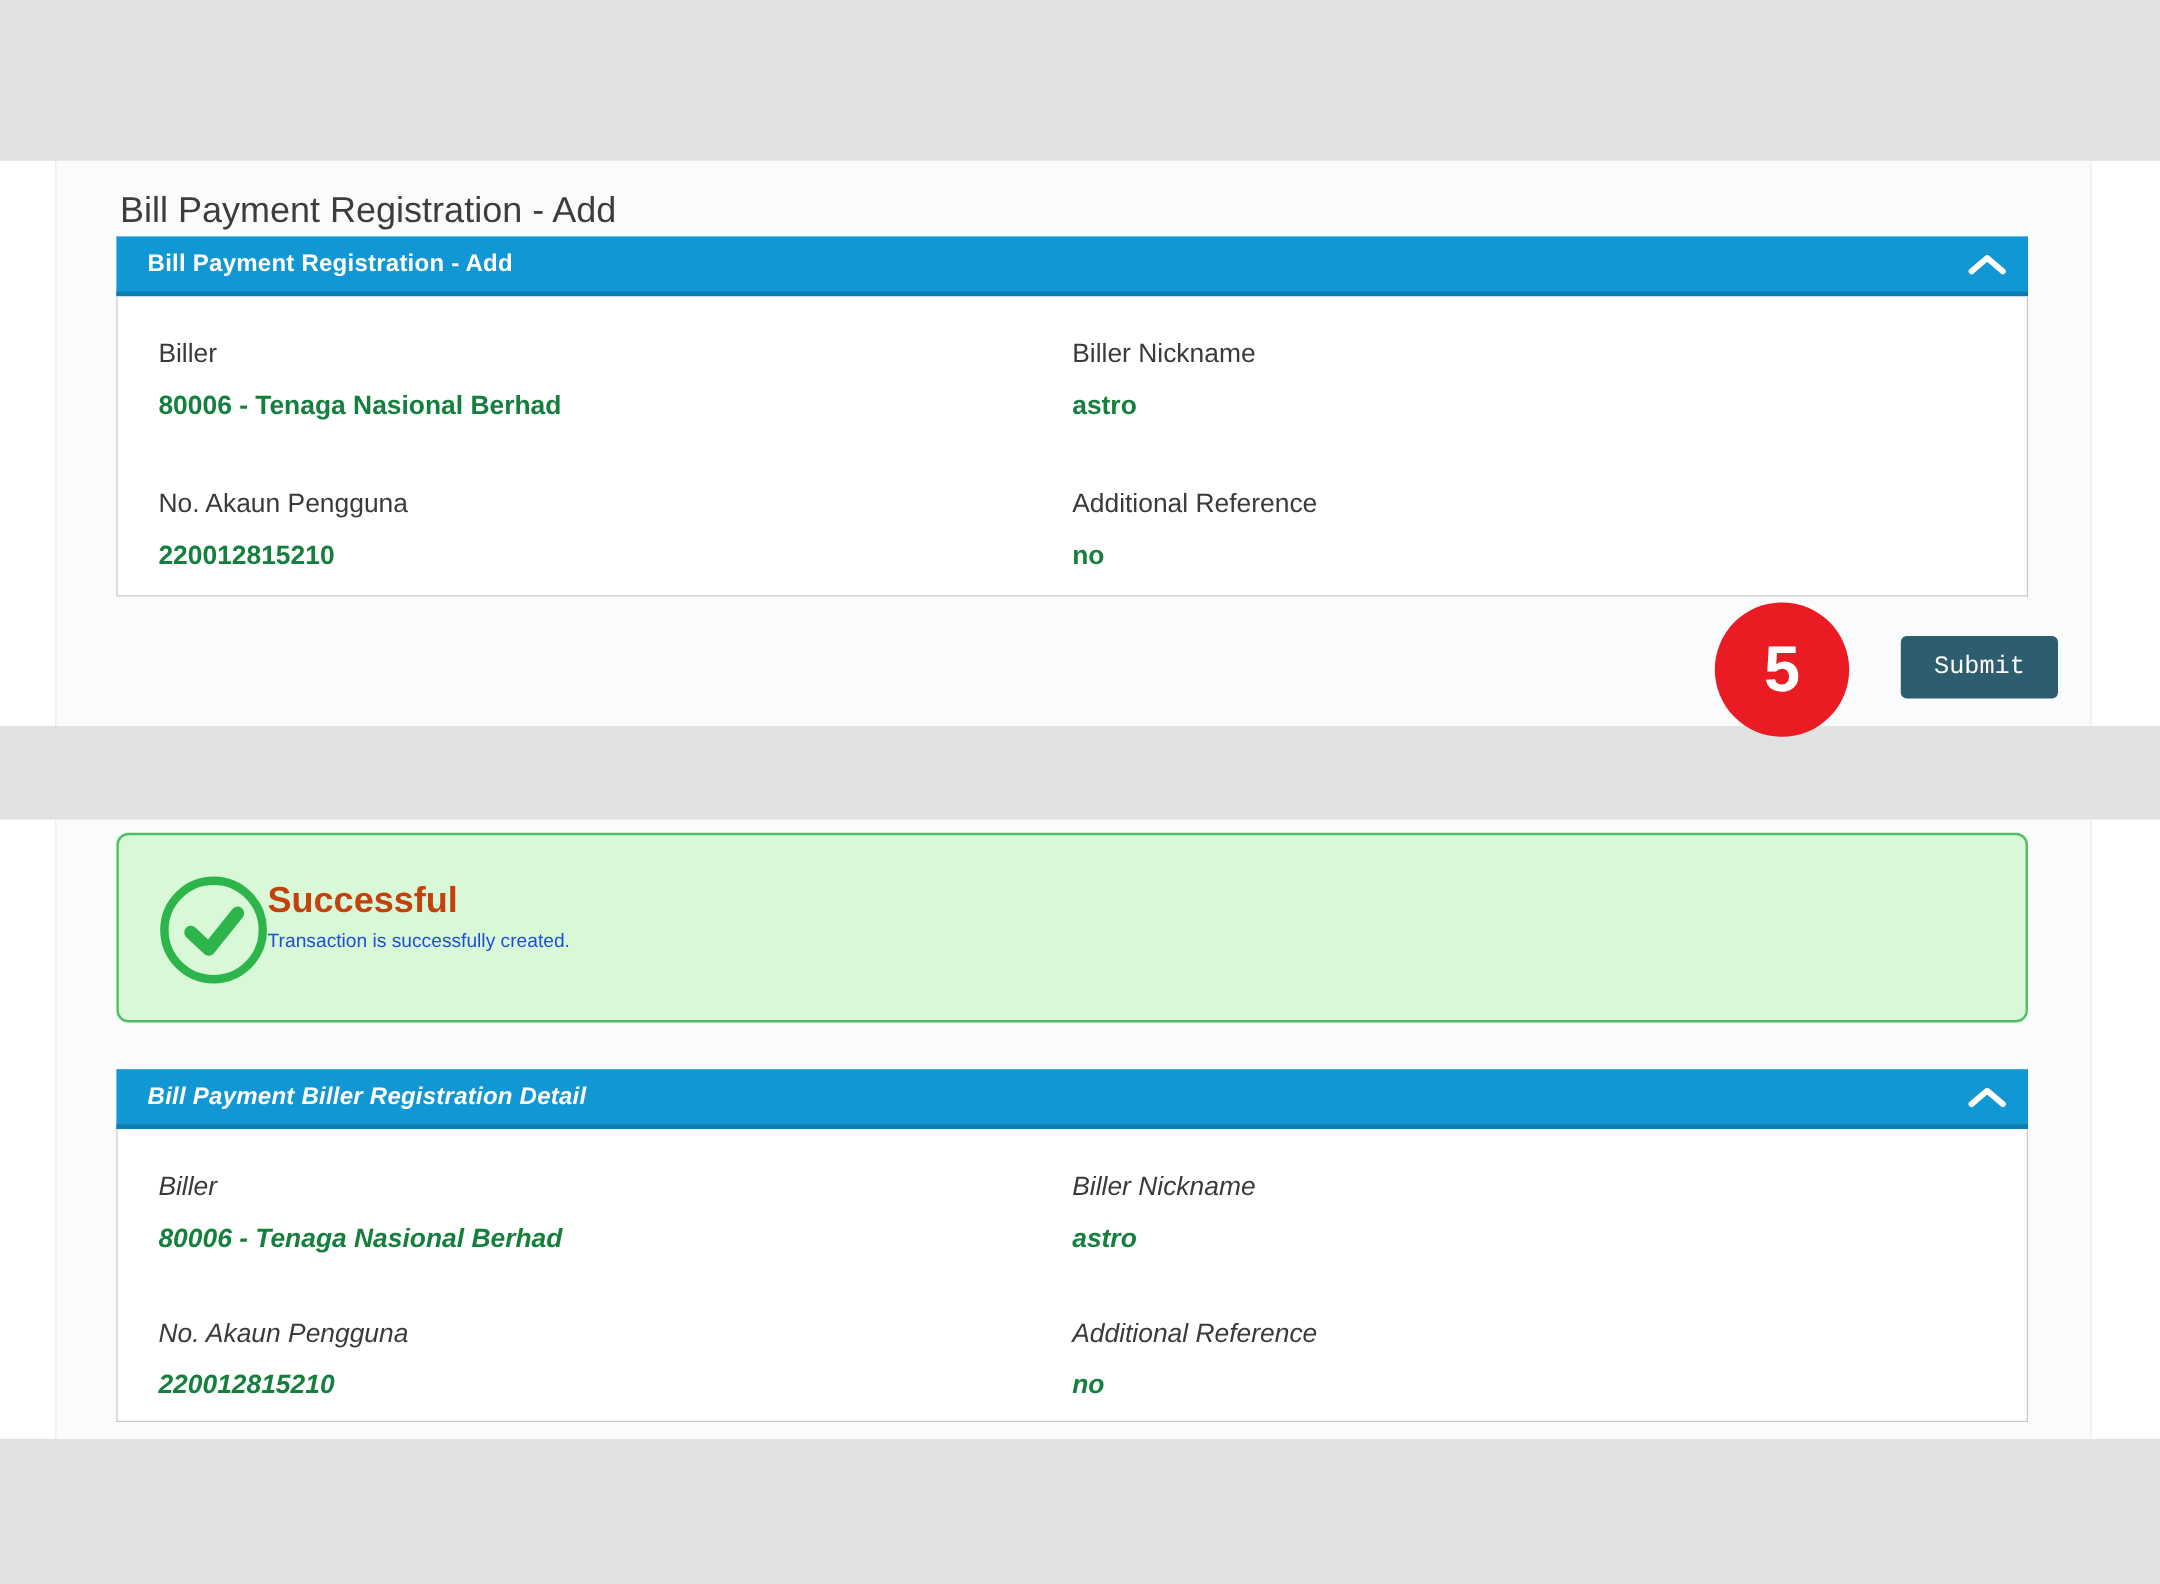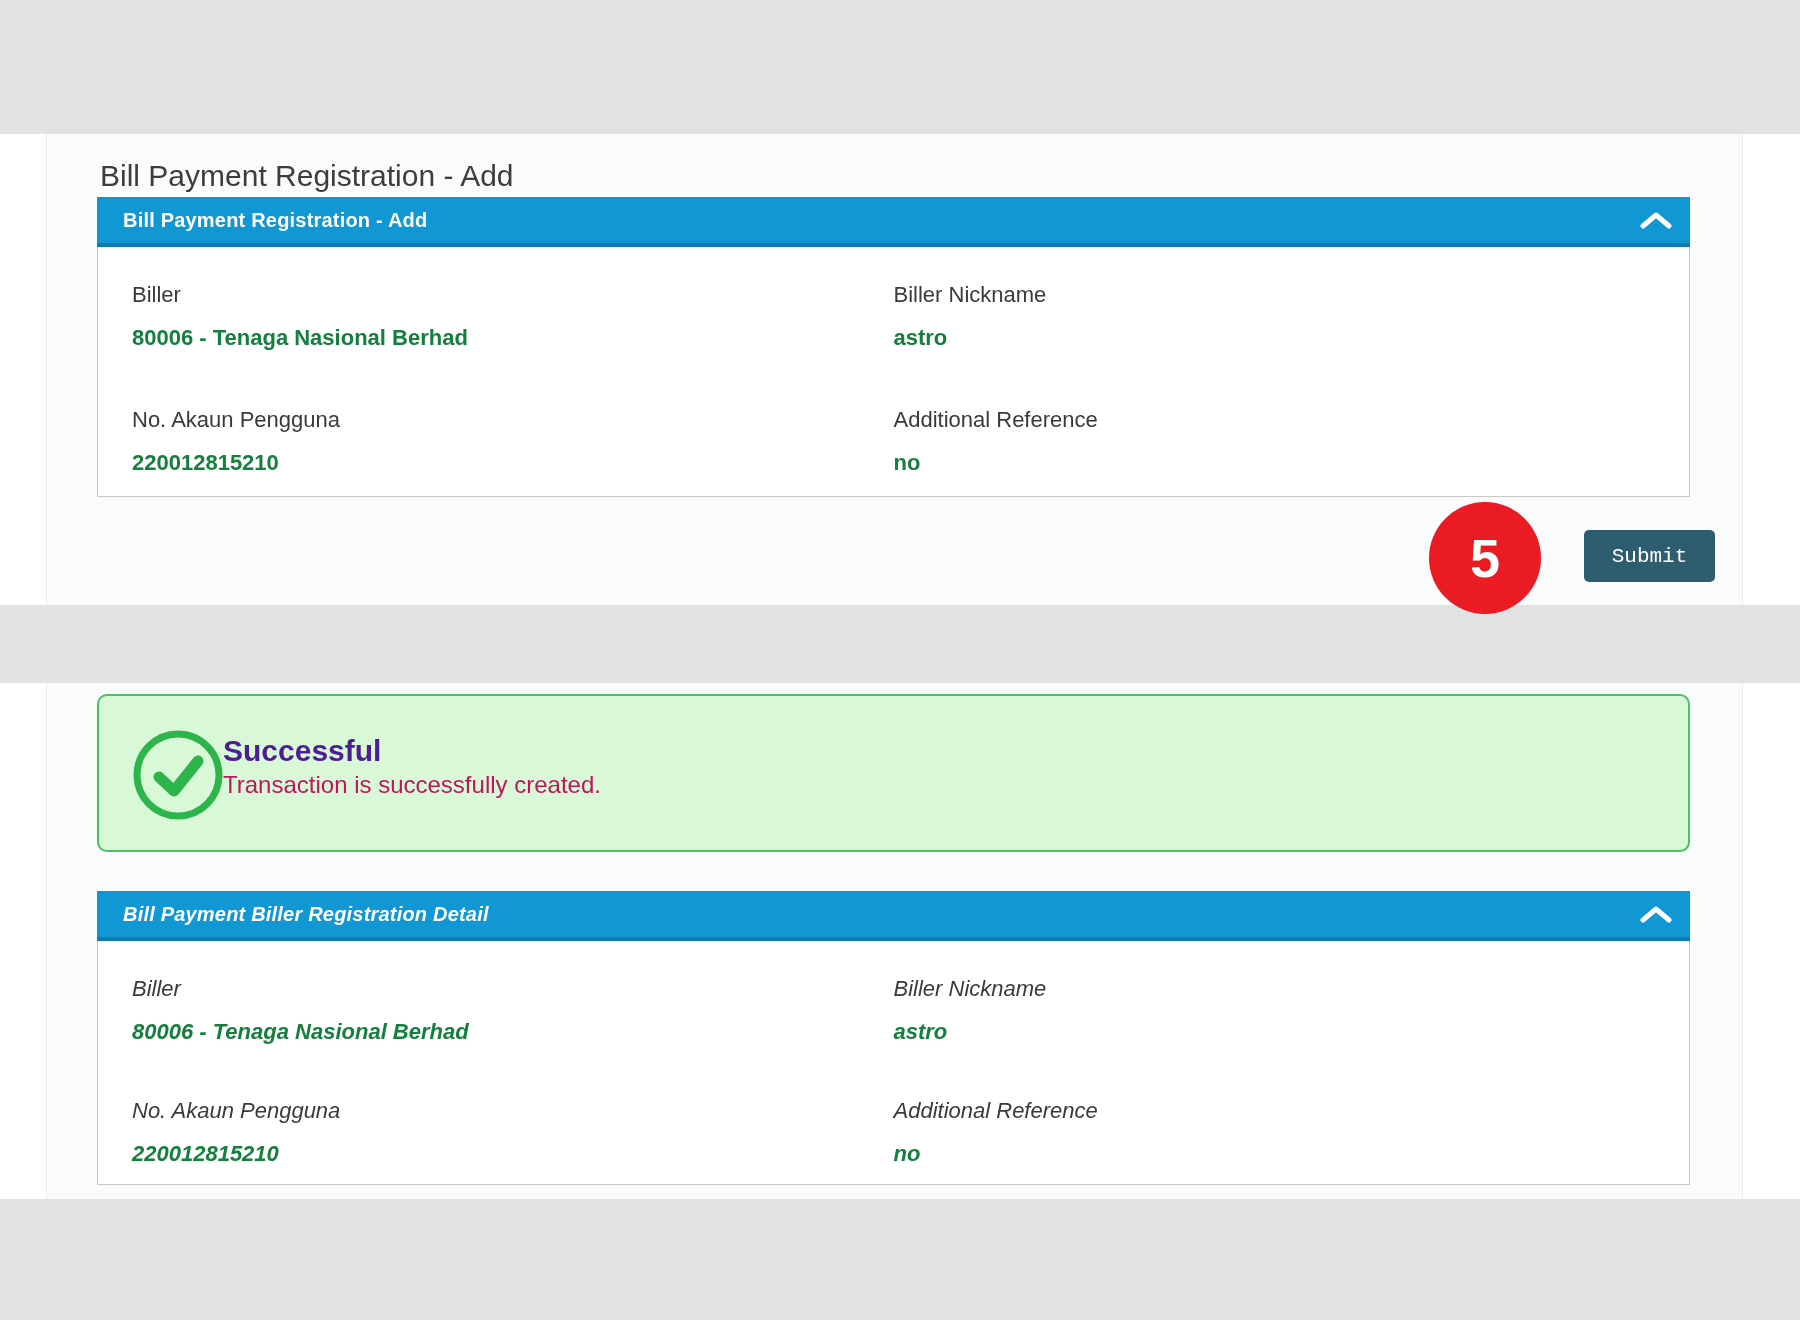--- a/index.html
+++ b/index.html
@@ -56,22 +56,22 @@
     font-size:54px;font-weight:700;
     display:flex;align-items:center;justify-content:center;
   }
 
   .success-box{
     position:absolute;left:97px;top:694px;width:1593px;height:158px;z-index:2;
     background:#d8f8d8;border:2px solid #4cc063;border-radius:10px;box-sizing:border-box;
   }
   .success-icon{position:absolute;left:33px;top:33px;}
   .success-text{position:absolute;left:124px;top:38px;}
-  .success-title{font-size:30px;line-height:34px;font-weight:700;color:#4c1d95;}
-  .success-msg{font-size:24px;line-height:24px;color:#be185d;margin-top:5px;}
+  .success-title{font-size:30px;line-height:34px;font-weight:700;color:#c2410c;}
+  .success-msg{font-size:16px;line-height:24px;color:#1d4ed8;margin-top:5px;}
 </style>
 </head>
 <body>
 
 <div id="page">
 
   <div class="band band-top"></div>
   <div class="band band-mid"></div>
   <div class="band band-bottom"></div>
 

